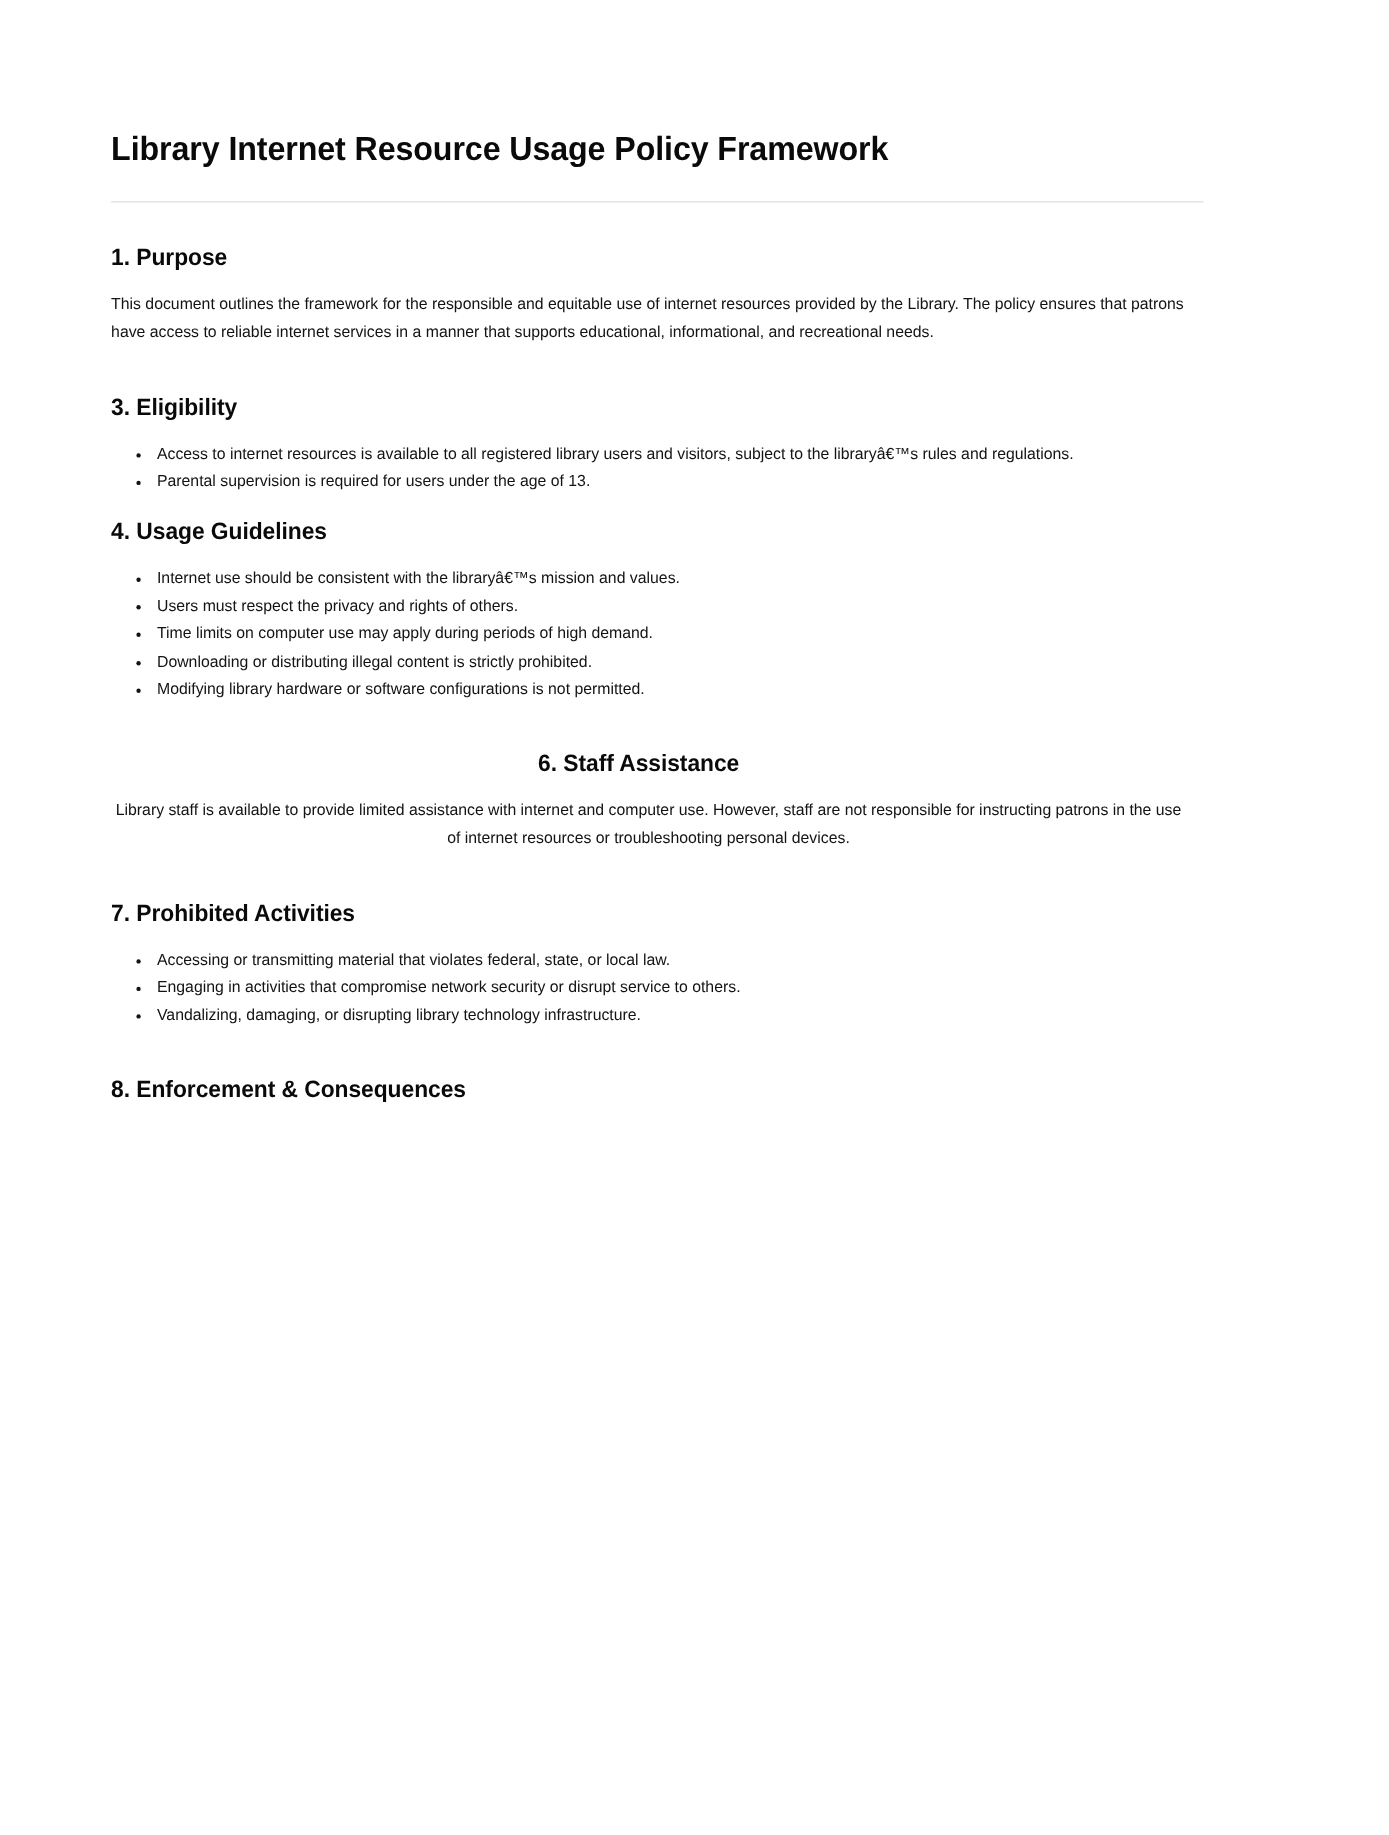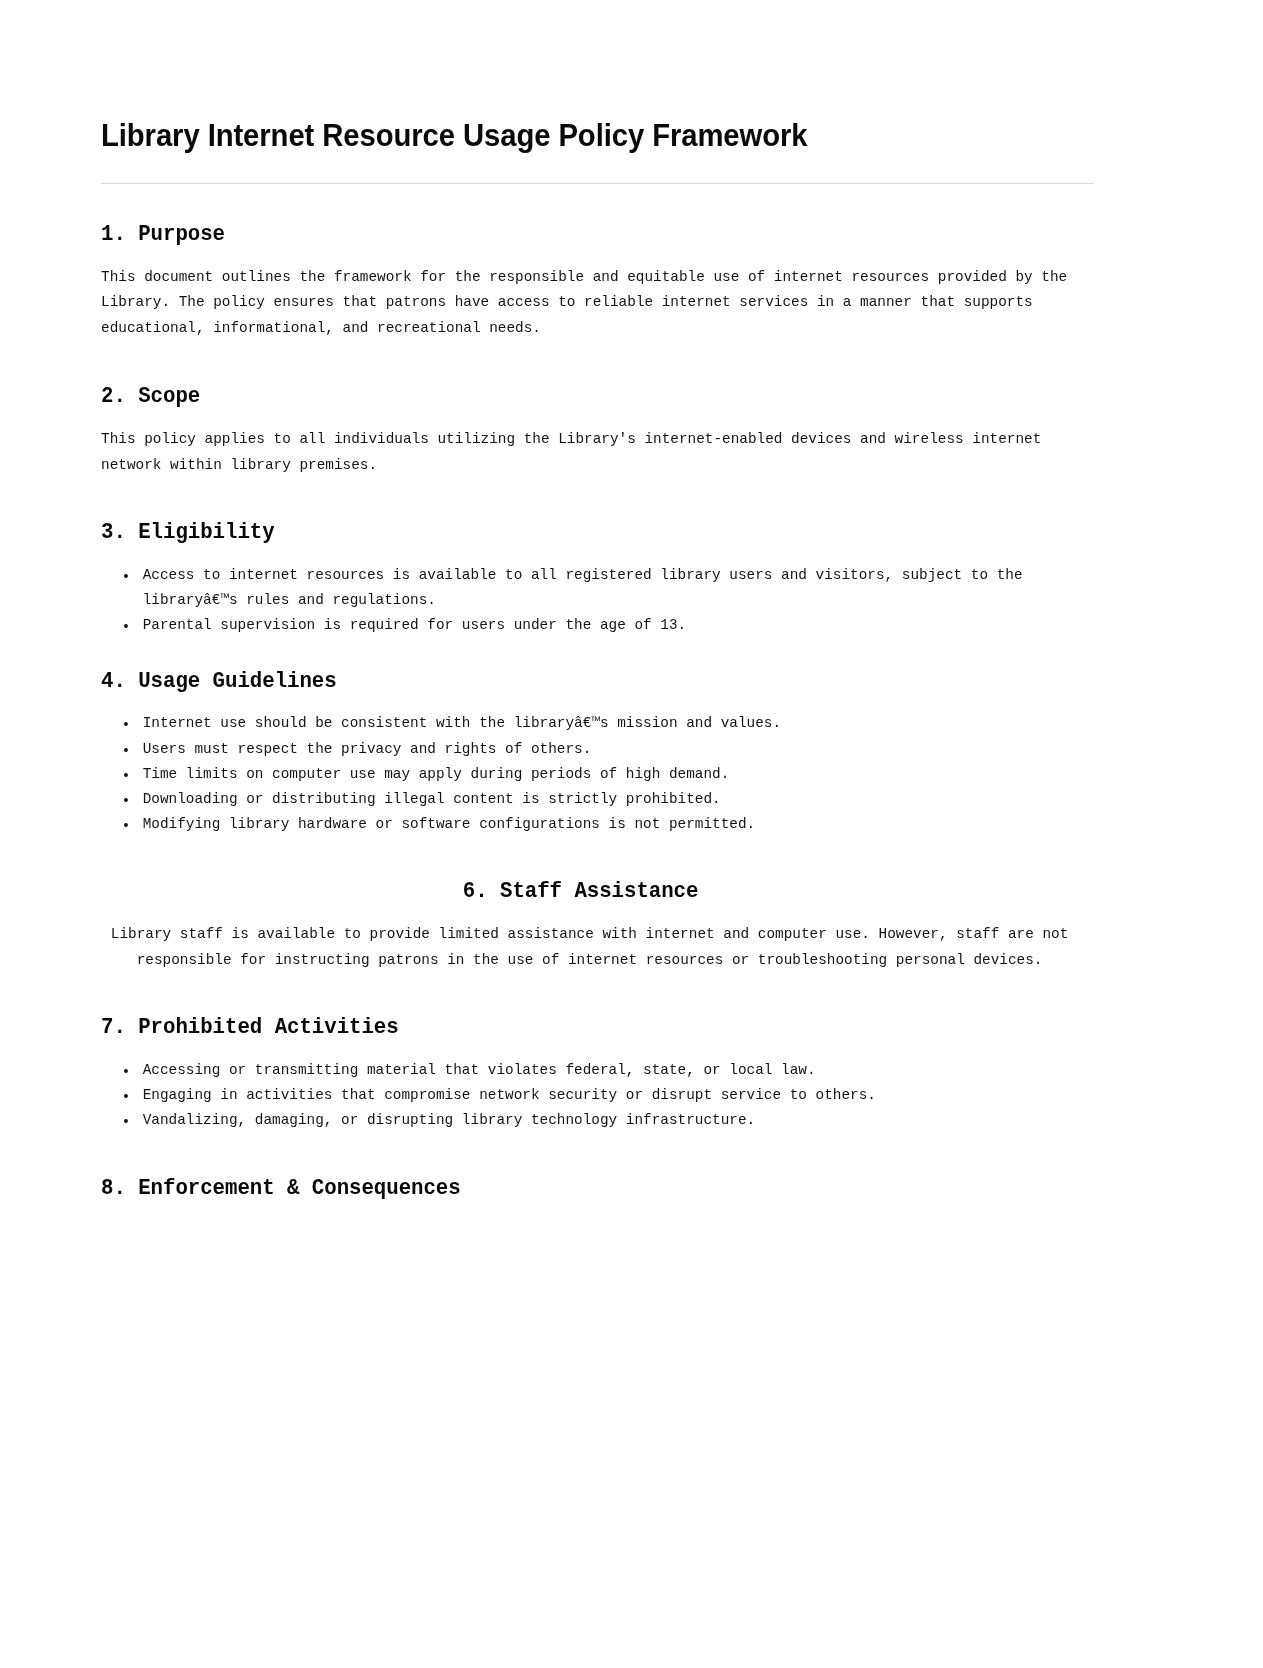--- a/index.html
+++ b/index.html
@@ -44,39 +44,38 @@
     border-top: 1px solid #d9d9d9;
     margin: 31px 0 0 0;
     padding: 0;
     width: 993px;
   }
 
   
   .section {
     margin: 0;
     padding: 0;
-    font-family: Liberation Mono, monospace;
   }
 
   .section-heading {
     font-size: 21.5px;
     font-weight: bold;
     line-height: 1.2;
     margin: 0;
     padding: 0;
     color: #0a0a0a;
     letter-spacing: -0.05px;
     transform: scaleX(0.965);
     transform-origin: left center;
   }
 
   .sec-1  { margin-top: 38px; }
   .sec-2  { margin-top: 43px; }
   .sec-3  { margin-top: 42px; }
-  .sec-4  { margin-top: 30px; }
+  .sec-4  { margin-top: 20px; }
   .sec-5  { margin-top: 43px; }
   .sec-6  { margin-top: 42px; text-align: center; }
   .sec-7  { margin-top: 42px; }
   .sec-8  { margin-top: 42px; }
 
   .section-body {
     font-size: 14.6px;
     line-height: 25.5px;
     margin: 17px 0 0 0;
     padding: 0;
@@ -123,24 +122,20 @@
 
   <h1 class="doc-title">Library Internet Resource Usage Policy Framework</h1>
 
   <hr class="title-rule">
 
   <div class="section sec-1">
     <h2 class="section-heading">1. Purpose</h2>
     <p class="section-body">This document outlines the framework for the responsible and equitable use of internet resources provided by the Library. The policy ensures that patrons have access to reliable internet services in a manner that supports educational, informational, and recreational needs.</p>
   </div>
 
-  <div class="section sec-2">
-    <h2 class="section-heading">2. Scope</h2>
-    <p class="section-body">This policy applies to all individuals utilizing the Library's internet-enabled devices and wireless internet network within library premises.</p>
-  </div>
 
   <div class="section sec-3">
     <h2 class="section-heading">3. Eligibility</h2>
     <ul class="bullets">
       <li>Access to internet resources is available to all registered library users and visitors, subject to the libraryâ€™s rules and regulations.</li>
       <li>Parental supervision is required for users under the age of 13.</li>
     </ul>
   </div>
 
   <div class="section sec-4">

